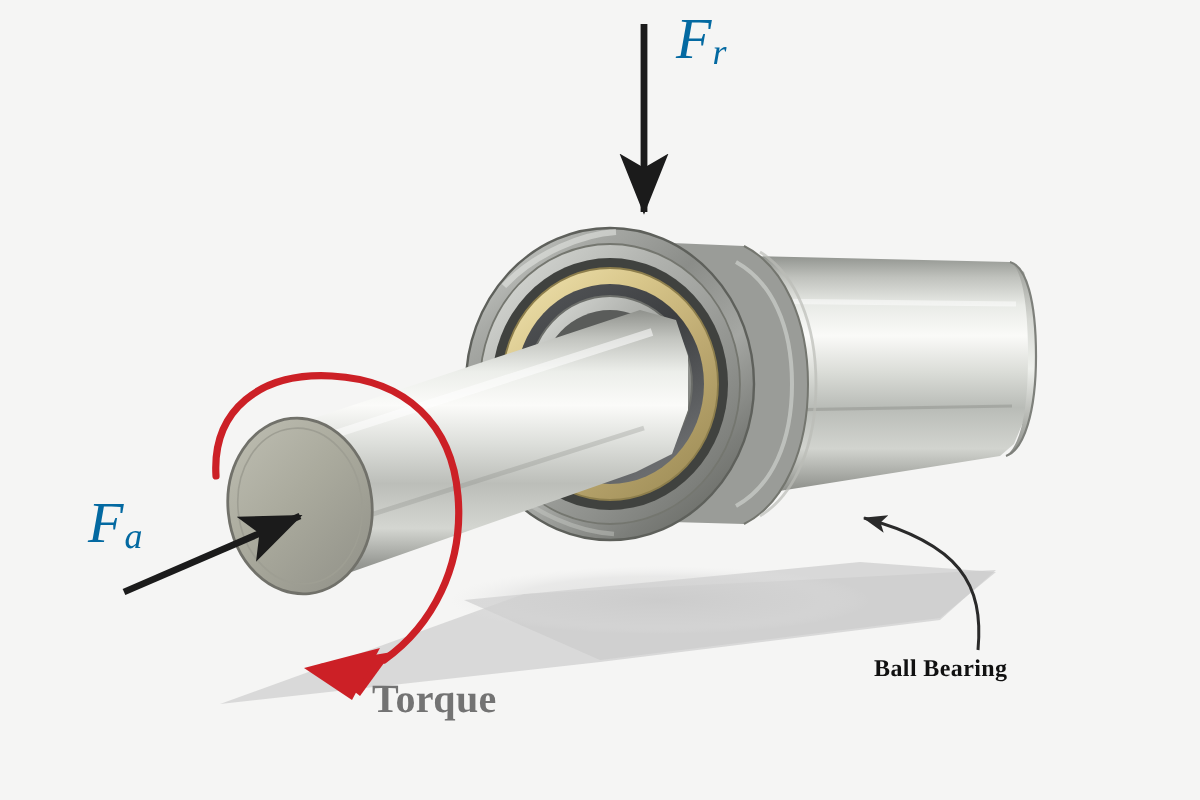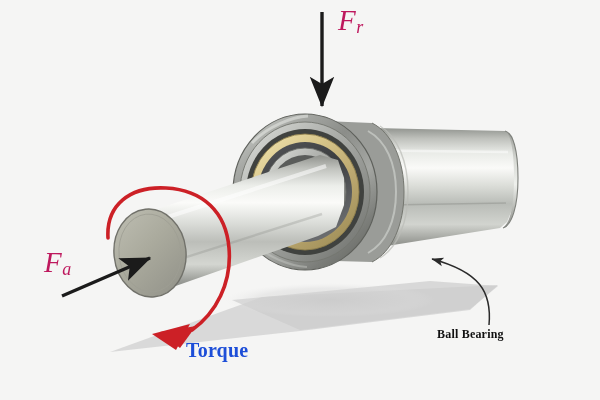--- a/index.html
+++ b/index.html
@@ -28,37 +28,37 @@
   }
   .label {
     position: absolute;
     white-space: nowrap;
     line-height: 1;
   }
   .math-label {
     font-family: "Liberation Serif", serif;
     font-style: italic;
     font-size: 29px;
-    color: #be185d;
+    color: #0369a1;
   }
   .math-label sub {
     font-size: 0.62em;
     font-style: italic;
     vertical-align: -0.18em;
     margin-left: 0.5px;
   }
   #label-fr { left: 338px; top: 6px; }
   #label-fa { left: 44px; top: 248px; }
   #label-torque {
     left: 186px;
     top: 340px;
     font-family: "Liberation Serif", serif;
     font-weight: bold;
     font-size: 20px;
-    color: #1d4ed8;
+    color: #737373;
     letter-spacing: 0.2px;
   }
   #label-ball-bearing {
     left: 437px;
     top: 328px;
     font-family: "Liberation Serif", serif;
     font-weight: bold;
     font-size: 12px;
     color: #111111;
     letter-spacing: 0.2px;

